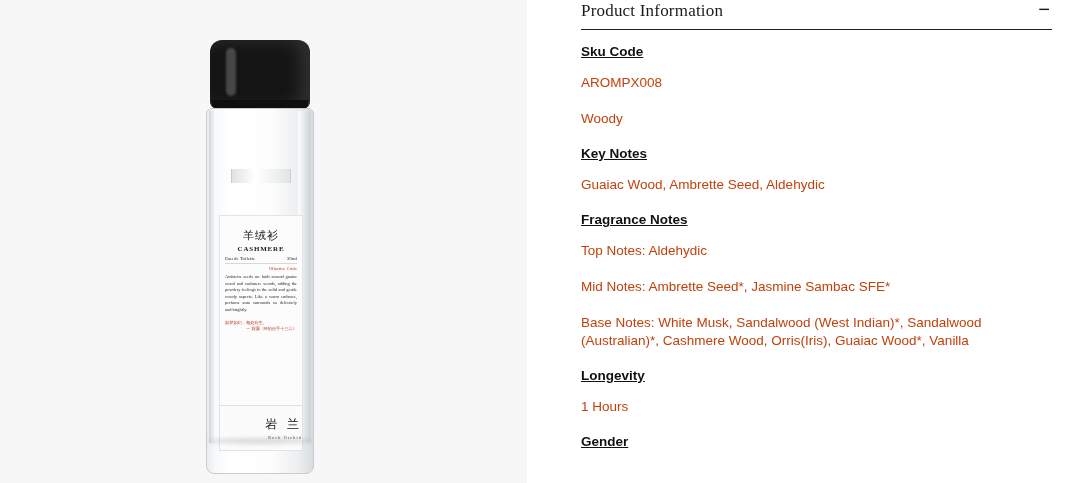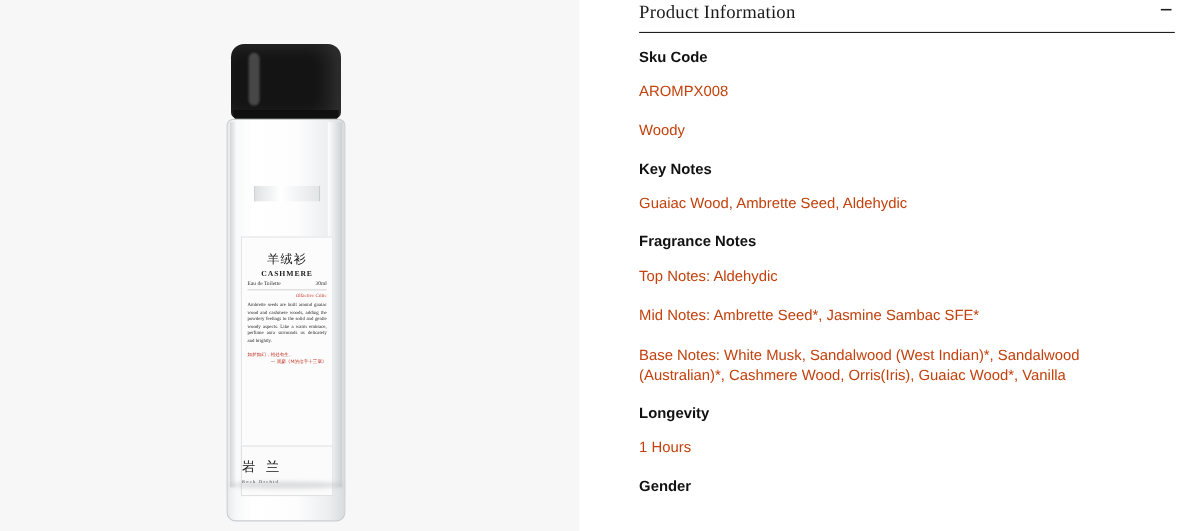--- a/index.html
+++ b/index.html
@@ -159,21 +159,21 @@
   
   .bottom-plate {
     position: absolute;
     left: 12px;
     bottom: 22px;
     width: 84px;
     height: 46px;
     background: #fbfbfb;
     border: 1px solid #e0e1e3;
     display: flex;
-    align-items: flex-start;
+    align-items: flex-end;
     justify-content: center;
     flex-direction: column;
   }
   .brand-cn {
     font-family: "DejaVu Sans", sans-serif;
     font-size: 12px;
     letter-spacing: 3px;
     color: #111;
   }
   .brand-en {
@@ -200,21 +200,21 @@
     background: #ffffff;
     overflow: hidden;
   }
   .section-head {
     display: flex;
     align-items: flex-start;
     justify-content: space-between;
     padding-top: 0;
     height: 30px;
     border-bottom: 1px solid #1f1f1f;
-    margin-right: 0;
+    margin-right: 16px;
   }
   .section-title {
     font-family: "Liberation Serif", serif;
     font-size: 17px;
     color: #1b1b1b;
     line-height: 22px;
     letter-spacing: .2px;
   }
   .collapse-toggle {
     font-family: "Liberation Sans", sans-serif;
@@ -223,20 +223,21 @@
     color: #1b1b1b;
     cursor: pointer;
     padding: 0 2px;
     user-select: none;
   }
   .spec-list { padding-top: 14px; }
   .spec-label {
     font-size: 13.5px;
     font-weight: bold;
     color: #111;
+    text-decoration: underline;
     margin: 0 0 14px 0;
     line-height: 16px;
   }
   .spec-value {
     font-size: 13.5px;
     color: #c2410c;
     margin: 0 0 18px 0;
     line-height: 18px;
     max-width: 470px;
   }

